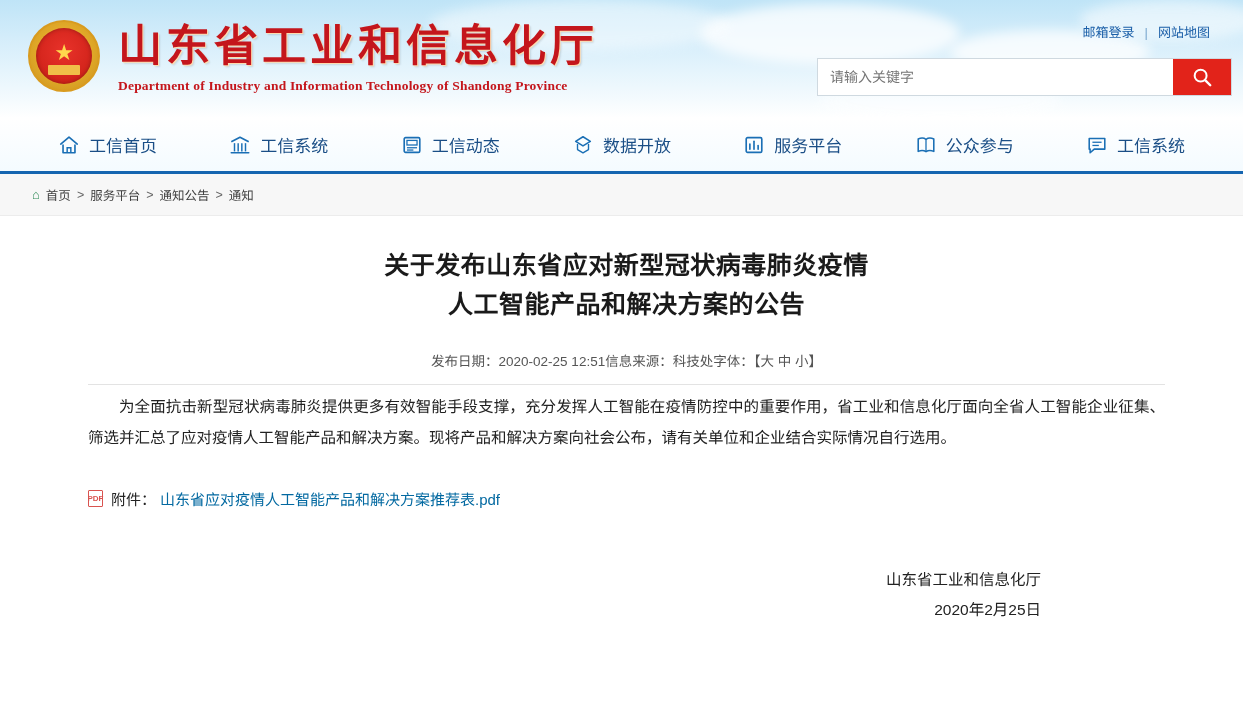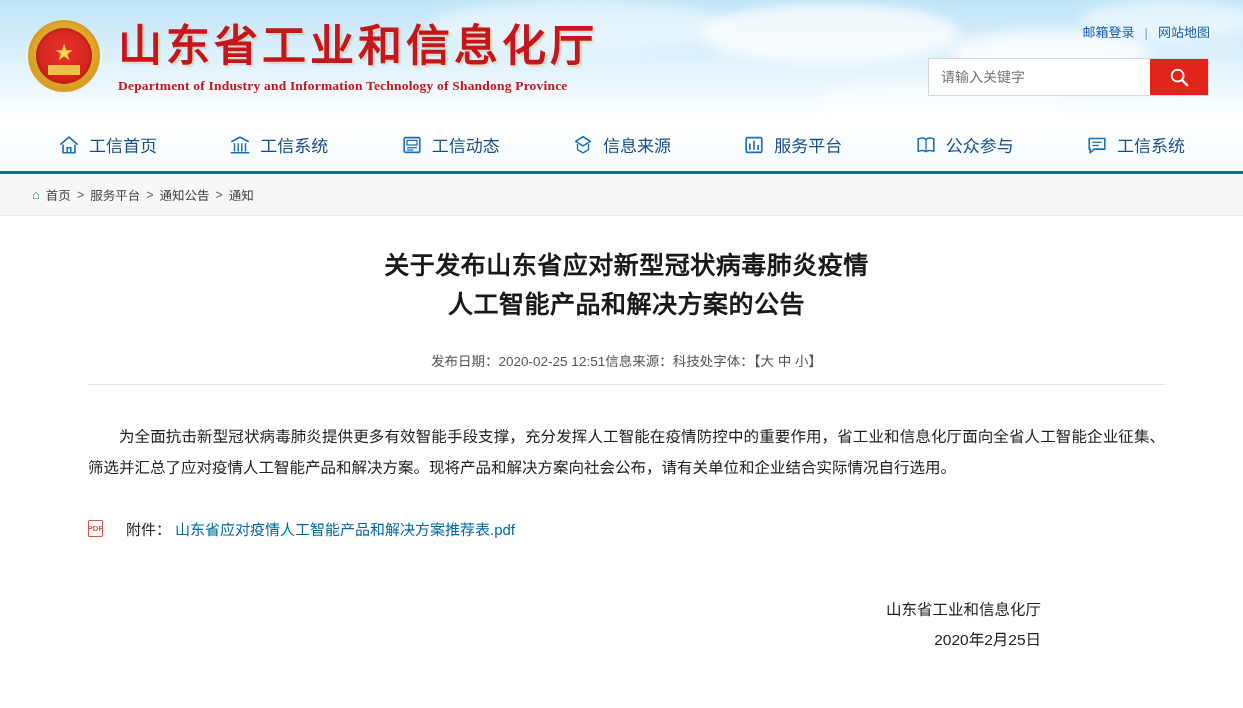--- a/index.html
+++ b/index.html
@@ -97,24 +97,24 @@
     right: 33px; top: 22px;
     font-size: 13px;
     color: #1b5fa8;
     white-space: nowrap;
   }
   .toplinks a { color: #1b5fa8; text-decoration: none; }
   .toplinks .sep { color: #7aa8cf; margin: 0 10px; }
 
   .searchbox {
     position: absolute;
-    right: 34px; top: 58px;
-    display: flex;
-    align-items: center;
-    width: 281px; height: 38px;
+    right: 11px; top: 58px;
+    display: flex;
+    align-items: center;
+    width: 415px; height: 38px;
     background: #fff;
     border: 1px solid #cfd9e0;
     gap: 16px;
   }
   .searchbox input {
     flex: 1;
     height: 100%;
     border: 0;
     outline: none;
     padding: 0 12px;
@@ -187,21 +187,21 @@
     align-items: center;
     font-size: 13.5px;
     color: #555;
     padding-bottom: 14px;
   }
   .divider {
     border-bottom: 1px solid #e3e3e3;
     margin: 0 16px;
   }
   .art-body {
-    margin-top: 36px;
+    margin-top: 6px;
     font-size: 15.5px;
     line-height: 2.05;
     color: #222;
     text-align: justify;
     padding: 0 16px;
   }
   .art-body p { margin: 0; text-indent: 2em; }
 
   .attach {
     margin: 34px 0 0 16px;
@@ -213,21 +213,21 @@
   }
   .pdf-ico {
     width: 15px; height: 17px;
     background: #fff;
     border: 1px solid #d9534f;
     color: #d9534f;
     font-size: 8px;
     font-weight: bold;
     display: flex; align-items: center; justify-content: center;
     border-radius: 1px;
-    margin-right: 19px;
+    margin-right: 4px;
   }
   .attach a { color: #0369a1; text-decoration: none; }
 
   .signature {
     margin-top: 56px;
     padding-right: 140px;
     text-align: right;
     font-size: 15.5px;
     color: #222;
     line-height: 1.95;
@@ -301,21 +301,21 @@
       <line x1="6.5" y1="17.5" x2="13.5" y2="17.5" stroke="#1a6fb5" stroke-width="1.4"></line>
     </svg>
     <span>工信动态</span>
   </div>
 
   <div class="nav-item">
     <svg viewBox="0 0 24 24">
       <path d="M12 3 L20 8 L12 13 L4 8 Z" fill="none" stroke="#1a6fb5" stroke-width="1.7" stroke-linejoin="round"></path>
       <path d="M6 11 L6 17 L12 20.5 L18 17 L18 11" fill="none" stroke="#1a6fb5" stroke-width="1.5" stroke-linejoin="round"></path>
     </svg>
-    <span>信息来源</span>
+    <span>数据开放</span>
   </div>
 
   <div class="nav-item">
     <svg viewBox="0 0 24 24">
       <rect x="3.5" y="4" width="17" height="16" rx="1.5" fill="none" stroke="#1a6fb5" stroke-width="1.8"></rect>
       <line x1="7.5" y1="16.5" x2="7.5" y2="11" stroke="#1a6fb5" stroke-width="1.8" stroke-linecap="round"></line>
       <line x1="12" y1="16.5" x2="12" y2="8" stroke="#1a6fb5" stroke-width="1.8" stroke-linecap="round"></line>
       <line x1="16.5" y1="16.5" x2="16.5" y2="12.5" stroke="#1a6fb5" stroke-width="1.8" stroke-linecap="round"></line>
     </svg>
     <span>服务平台</span>

